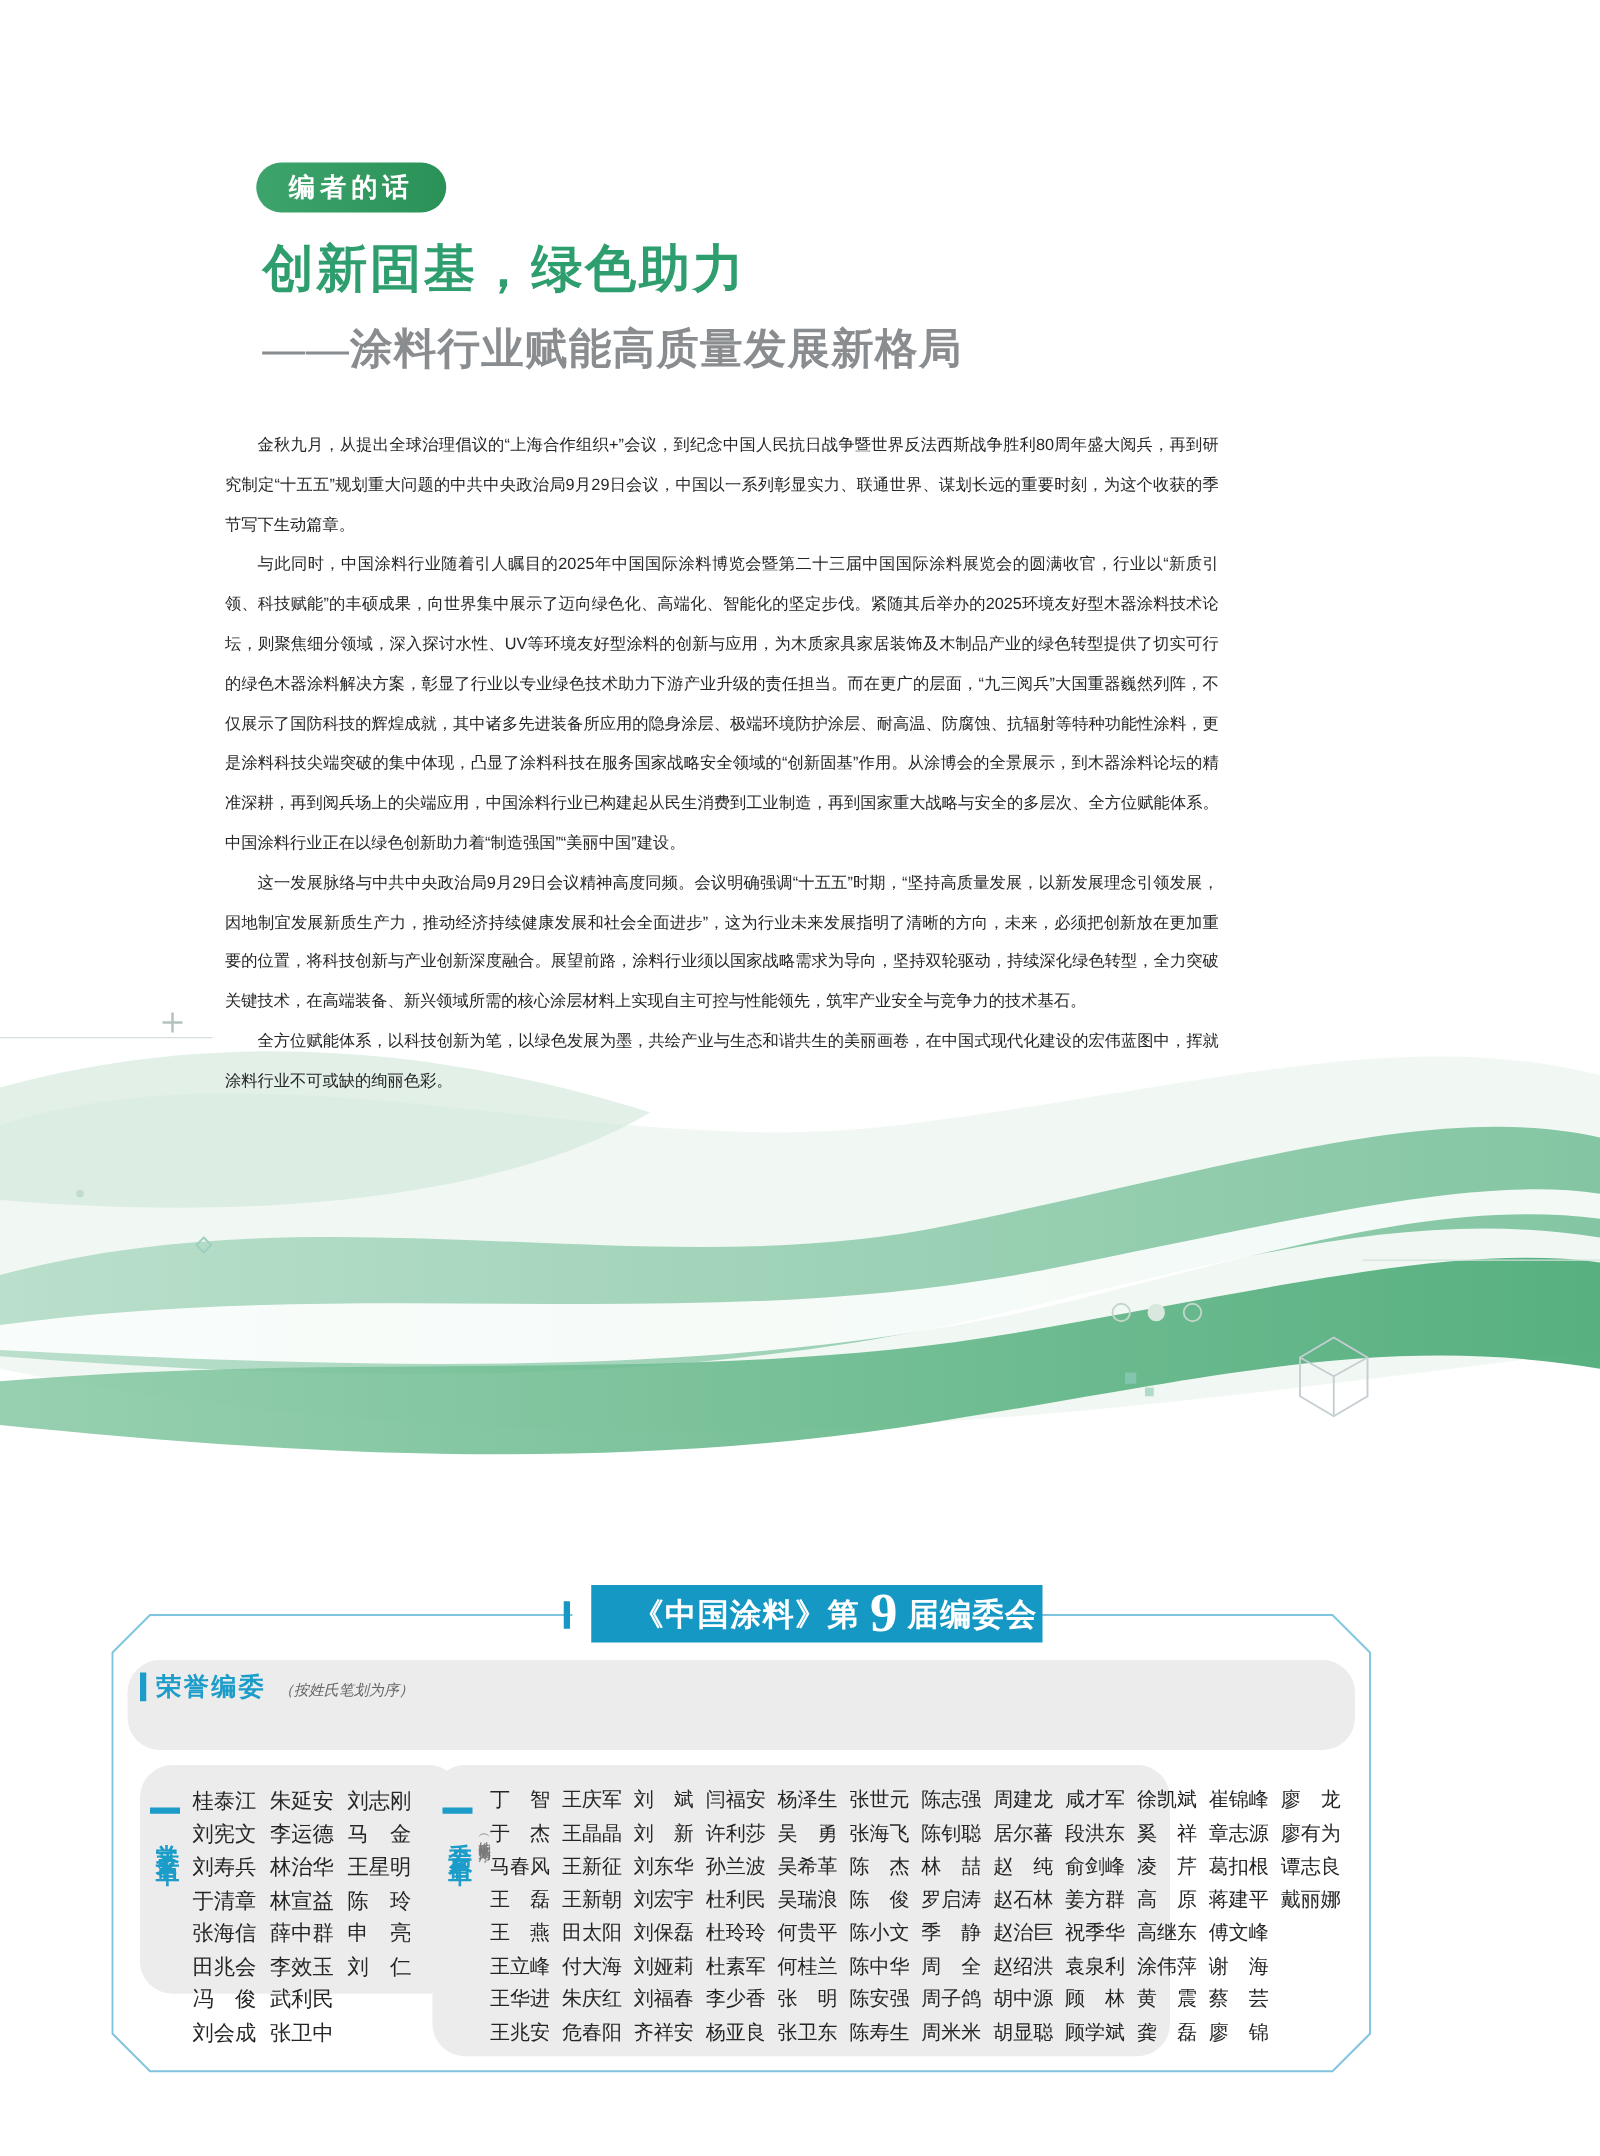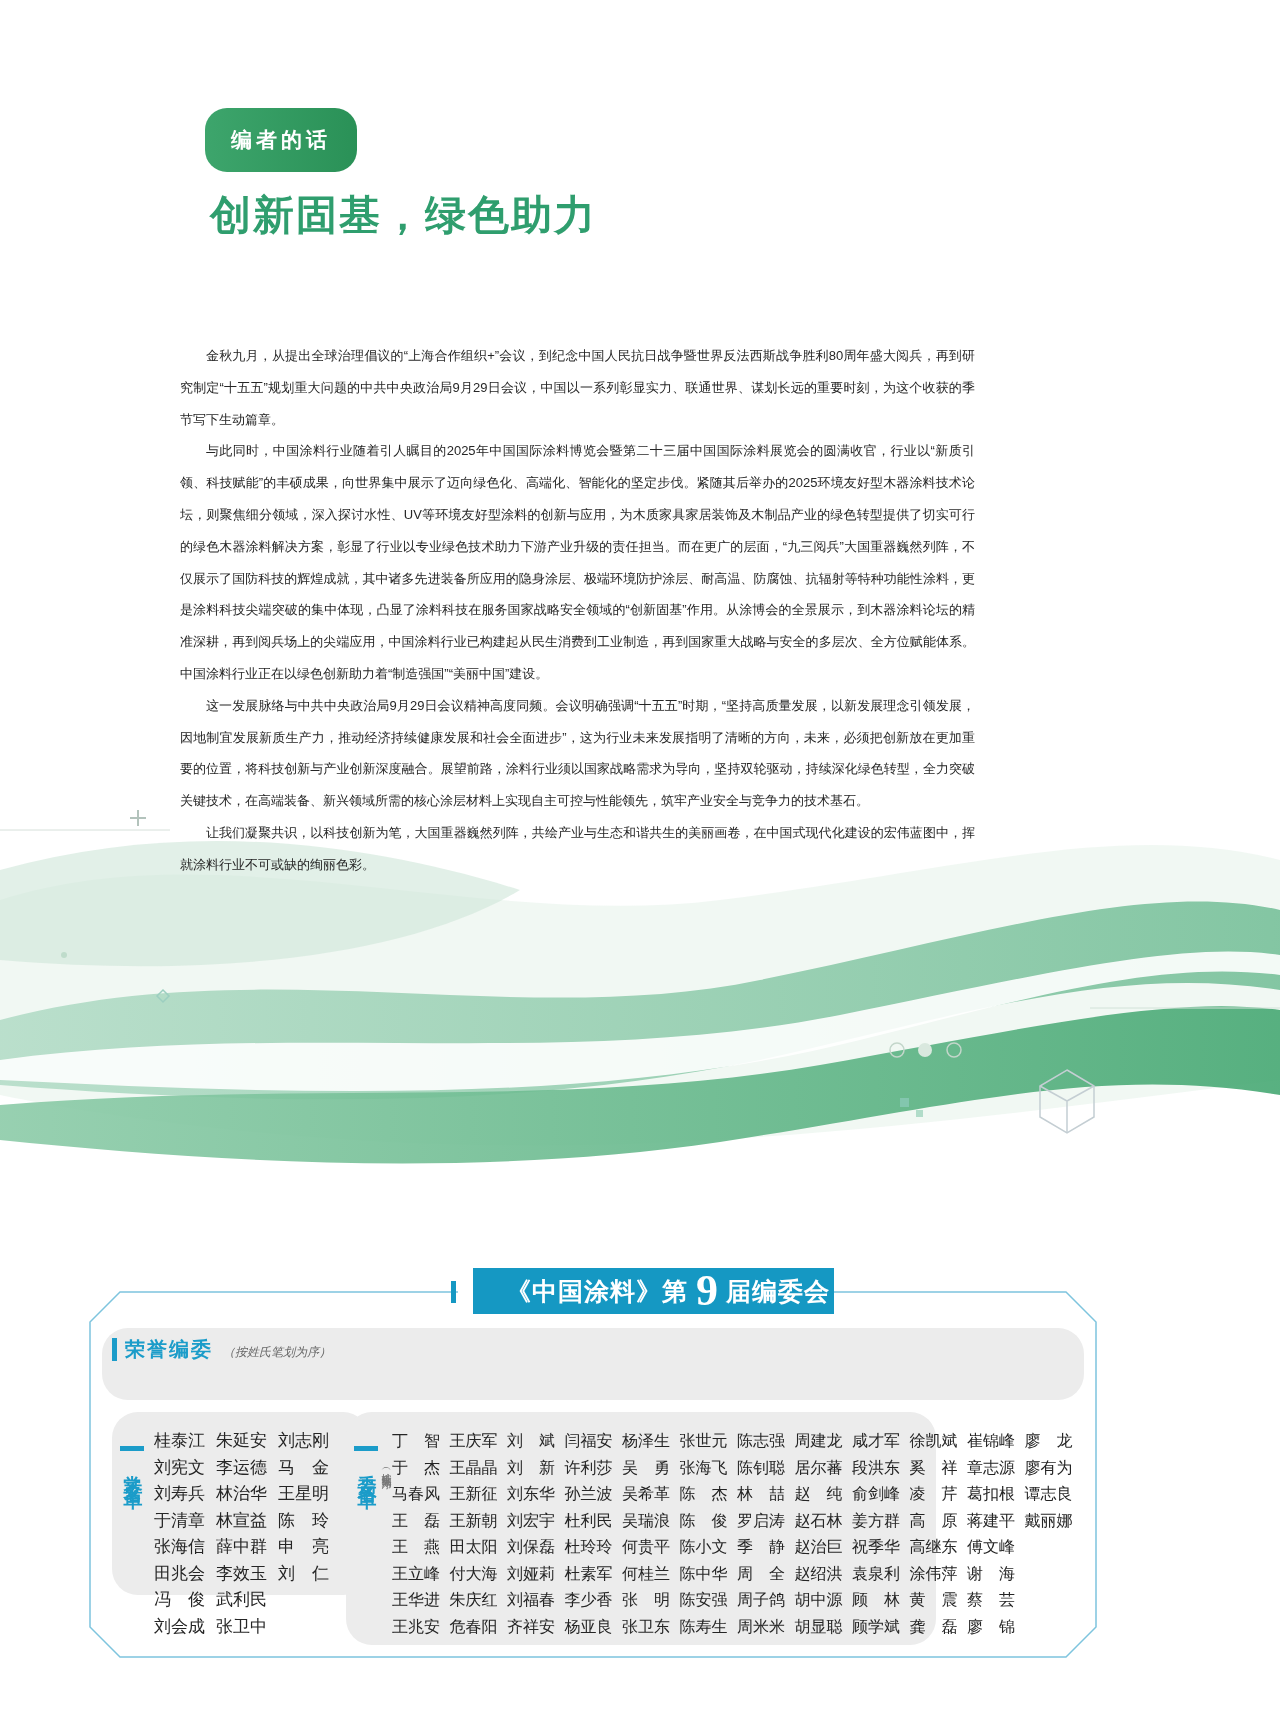--- a/index.html
+++ b/index.html
@@ -8,21 +8,21 @@
     --green:#2f9e6e;
     --blue:#1598c3;
     --label-blue:#1b9cc9;
     --panel:#ececec;
   }
   html,body{margin:0;padding:0;background:#fff;}
   .page{position:relative;width:1280px;height:1725px;background:#ffffff;overflow:hidden;font-family:var(--sans);}
   svg.wave{position:absolute;left:0;top:750px;width:1280px;height:430px;}
   svg.frame-svg{position:absolute;left:0;top:0;width:1280px;height:1725px;}
 
-  .badge{position:absolute;left:205px;top:108px;height:40px;padding:12px 26px;border-radius:22px;
+  .badge{position:absolute;left:205px;top:130px;height:40px;padding:0 26px;border-radius:22px;
     background:linear-gradient(90deg,#3da56c,#2a9157);display:flex;align-items:center;}
   .badge span{color:#fff;font-size:21px;font-weight:700;letter-spacing:4px;font-family:var(--serif);}
 
   .title{position:absolute;left:210px;top:188px;margin:0;color:var(--green);
     font-family:var(--serif);font-weight:700;font-size:41px;letter-spacing:2px;}
   .subtitle{position:absolute;left:210px;top:256px;margin:0;color:#8a8d8f;
     font-family:var(--serif);font-weight:700;font-size:34px;letter-spacing:1px;}
 
   .body-text{position:absolute;left:180px;top:340px;width:795px;color:#262626;
     font-size:13px;line-height:31.8px;text-align:justify;}
@@ -95,26 +95,27 @@
     <g stroke="#c4ced3" stroke-width="1.5" fill="none">
       <path d="M1067,320 L1094,336 L1094,367 L1067,383 L1040,367 L1040,336 Z"></path>
       <path d="M1067,351 L1040,336 M1067,351 L1094,336 M1067,351 L1067,383"></path>
     </g>
   </svg>
 
   <div class="badge">
     <span>编者的话</span>
   </div>
   <h1 class="title">创新固基，绿色助力</h1>
+  <h2 class="subtitle">——涂料行业赋能高质量发展新格局</h2>
 
   <div class="body-text">
     <p>金秋九月，从提出全球治理倡议的“上海合作组织+”会议，到纪念中国人民抗日战争暨世界反法西斯战争胜利80周年盛大阅兵，再到研究制定“十五五”规划重大问题的中共中央政治局9月29日会议，中国以一系列彰显实力、联通世界、谋划长远的重要时刻，为这个收获的季节写下生动篇章。</p>
     <p>与此同时，中国涂料行业随着引人瞩目的2025年中国国际涂料博览会暨第二十三届中国国际涂料展览会的圆满收官，行业以“新质引领、科技赋能”的丰硕成果，向世界集中展示了迈向绿色化、高端化、智能化的坚定步伐。紧随其后举办的2025环境友好型木器涂料技术论坛，则聚焦细分领域，深入探讨水性、UV等环境友好型涂料的创新与应用，为木质家具家居装饰及木制品产业的绿色转型提供了切实可行的绿色木器涂料解决方案，彰显了行业以专业绿色技术助力下游产业升级的责任担当。而在更广的层面，“九三阅兵”大国重器巍然列阵，不仅展示了国防科技的辉煌成就，其中诸多先进装备所应用的隐身涂层、极端环境防护涂层、耐高温、防腐蚀、抗辐射等特种功能性涂料，更是涂料科技尖端突破的集中体现，凸显了涂料科技在服务国家战略安全领域的“创新固基”作用。从涂博会的全景展示，到木器涂料论坛的精准深耕，再到阅兵场上的尖端应用，中国涂料行业已构建起从民生消费到工业制造，再到国家重大战略与安全的多层次、全方位赋能体系。中国涂料行业正在以绿色创新助力着“制造强国”“美丽中国”建设。</p>
     <p>这一发展脉络与中共中央政治局9月29日会议精神高度同频。会议明确强调“十五五”时期，“坚持高质量发展，以新发展理念引领发展，因地制宜发展新质生产力，推动经济持续健康发展和社会全面进步”，这为行业未来发展指明了清晰的方向，未来，必须把创新放在更加重要的位置，将科技创新与产业创新深度融合。展望前路，涂料行业须以国家战略需求为导向，坚持双轮驱动，持续深化绿色转型，全力突破关键技术，在高端装备、新兴领域所需的核心涂层材料上实现自主可控与性能领先，筑牢产业安全与竞争力的技术基石。</p>
-    <p>让我们凝聚共识，以科技创新为笔，大国重器巍然列阵，共绘产业与生态和谐共生的美丽画卷，在中国式现代化建设的宏伟蓝图中，挥就涂料行业不可或缺的绚丽色彩。</p>
+    <p>全方位赋能体系，以科技创新为笔，以绿色发展为墨，共绘产业与生态和谐共生的美丽画卷，在中国式现代化建设的宏伟蓝图中，挥就涂料行业不可或缺的绚丽色彩。</p>
   </div>
 
   <svg class="frame-svg" viewBox="0 0 1280 1725" aria-hidden="true">
     <polygon points="120,1292 1066,1292 1096,1322 1096,1627 1066,1657 120,1657 90,1627 90,1322" fill="none" stroke="#7ec4de" stroke-width="1.5"></polygon>
     <rect x="458" y="1285" width="16" height="14" fill="#ffffff"></rect>
     <rect x="804" y="1285" width="18" height="14" fill="#ffffff"></rect>
     <rect x="451" y="1281" width="5" height="22" fill="#1598c3"></rect>
     <rect x="822" y="1281" width="5" height="22" fill="#1598c3"></rect>
   </svg>
 

